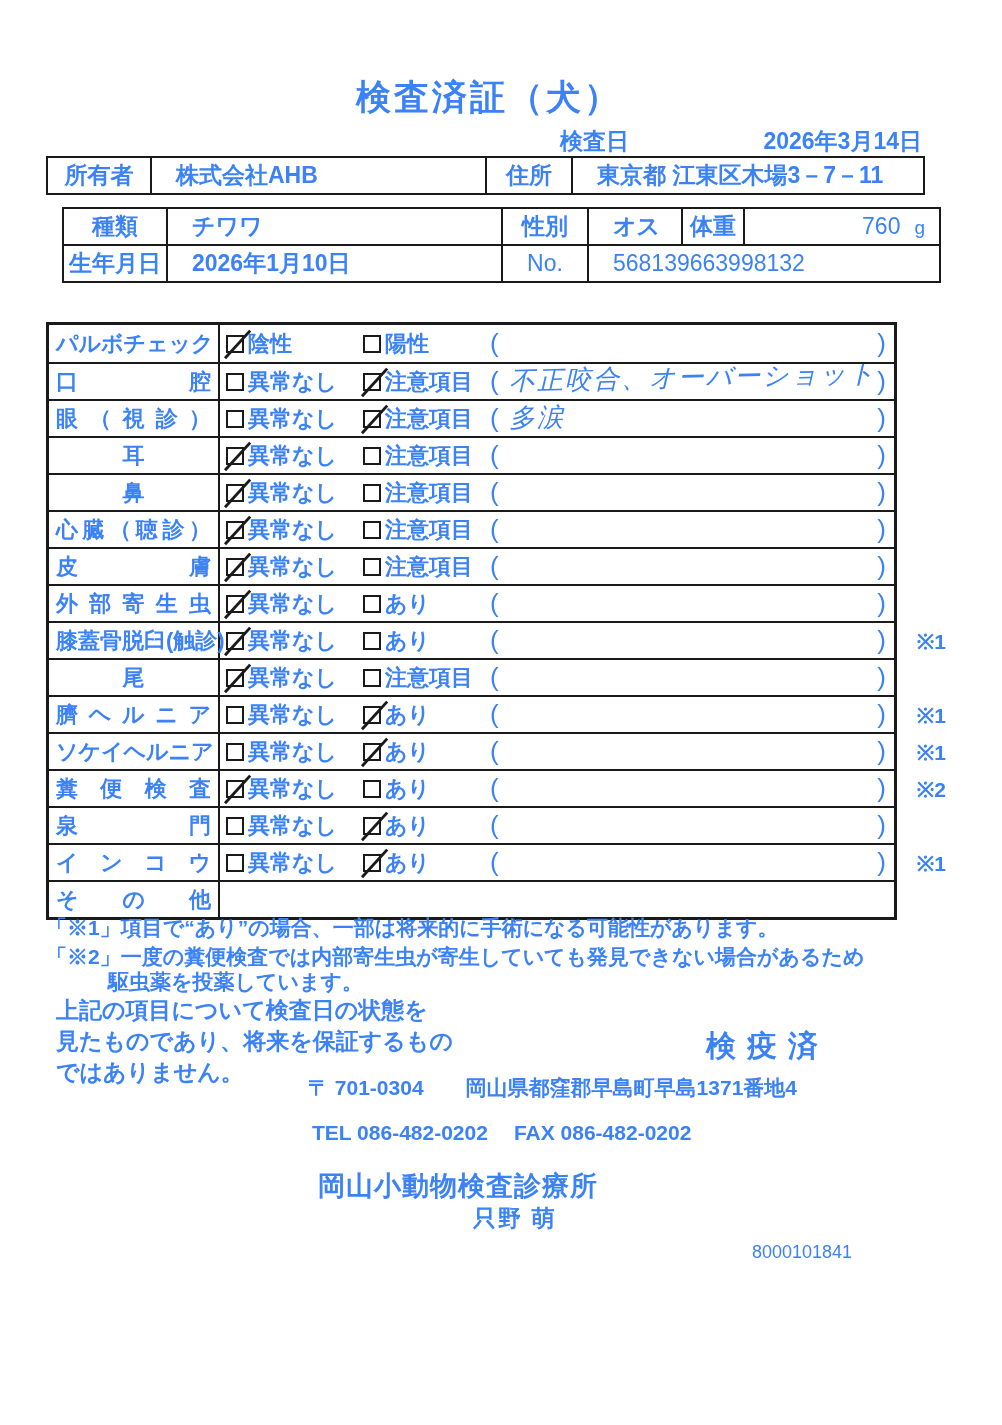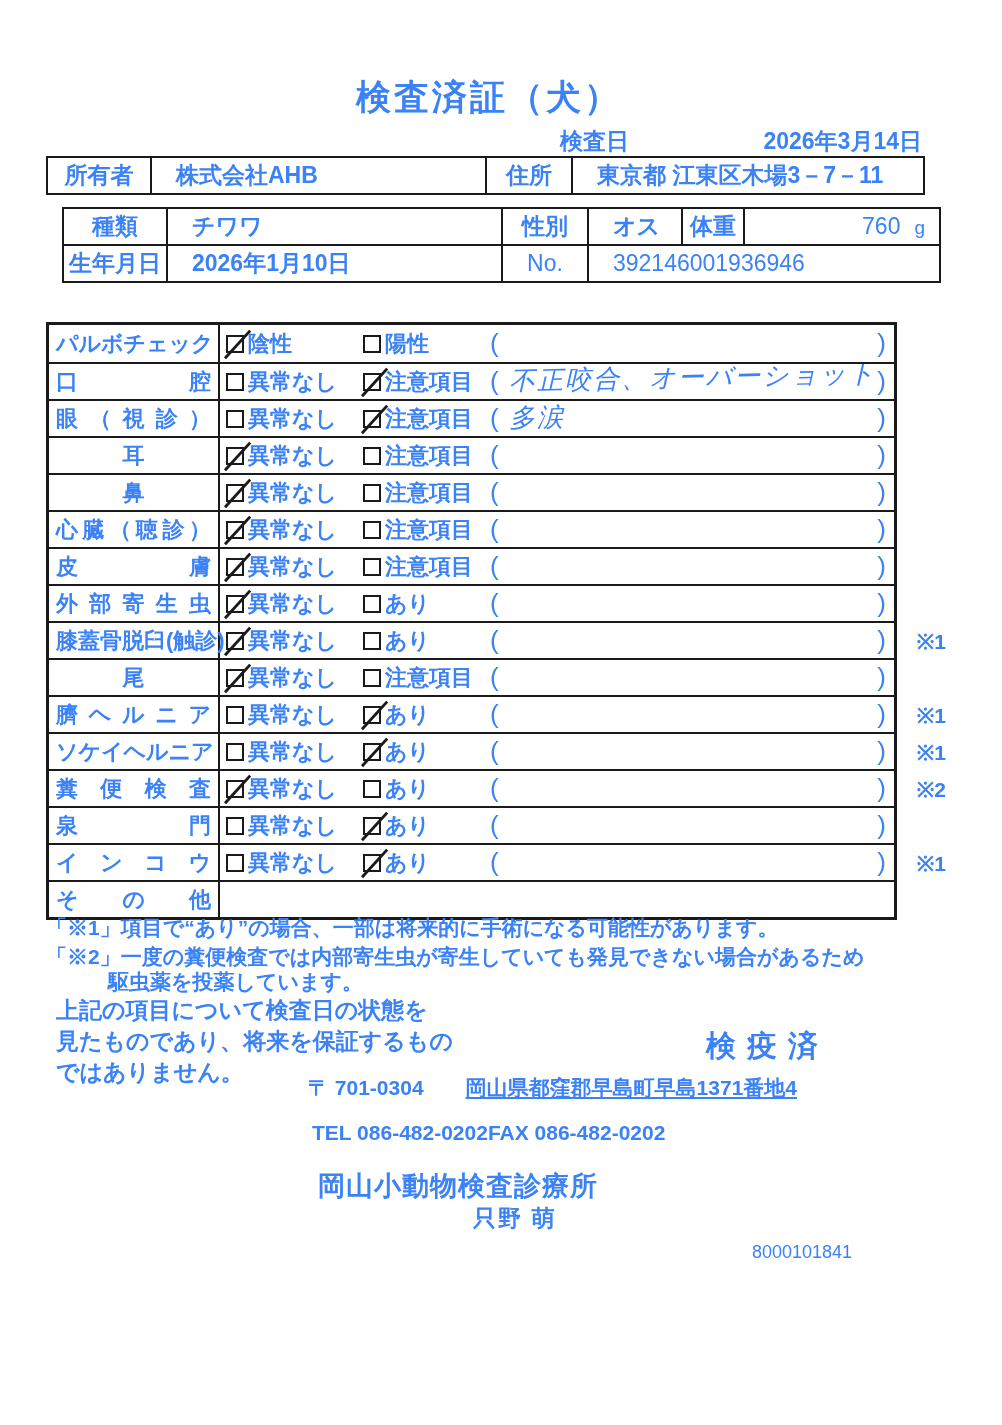--- a/index.html
+++ b/index.html
@@ -57,23 +57,23 @@
 
   .fn { position:absolute; left:46px; font-size:21px; font-weight:600; line-height:25px; }
   .fn1 { top:915px; }
   .fn2 { top:944px; }
   .fn2 .cont { padding-left:62px; }
 
   .disclaimer { position:absolute; left:56px; top:995px; font-size:23px; font-weight:700; line-height:31px; }
   .stamp { position:absolute; left:706px; top:1026px; font-size:30px; font-weight:600; letter-spacing:11px; }
 
   .addr-line { position:absolute; left:308px; top:1074px; font-size:21px; font-weight:600; }
-  .addr-line .gap { margin-left:42px;text-decoration:underline; }
+  .addr-line .gap { margin-left:42px; }
   .tel-line { position:absolute; left:312px; top:1121px; font-size:21px; font-weight:600; }
-  .tel-line .gap { }
+  .tel-line .gap { margin-left:26px; }
   .clinic-name { position:absolute; left:318px; top:1168px; font-size:27px; font-weight:600; letter-spacing:1px; }
   .examiner { position:absolute; left:473px; top:1203px; font-size:23px; font-weight:600; letter-spacing:2px; }
   .serial { position:absolute; left:752px; top:1242px; font-size:18px; font-weight:500; }
 </style>
 </head>
 <body>
 
 <div class="page">
 
   <div class="title">検査済証（犬）</div>
@@ -115,21 +115,21 @@
       <td class="val">チワワ</td>
       <td class="lbl">性別</td>
       <td class="val">オス</td>
       <td class="lbl">体重</td>
       <td class="wval"><span>760</span><span class="unit">g</span></td>
     </tr>
     <tr>
       <td class="lbl">生年月日</td>
       <td class="val">2026年1月10日</td>
       <td class="lbl num">No.</td>
-      <td class="val num" colspan="3">392146001936946</td>
+      <td class="val num" colspan="3">568139663998132</td>
     </tr>
   </tbody>
     </table>
 
 
   <div class="checklist">
       <div class="cl-row">
         <div class="cl-label justify">
           <span>パ</span>
           <span>ル</span>

